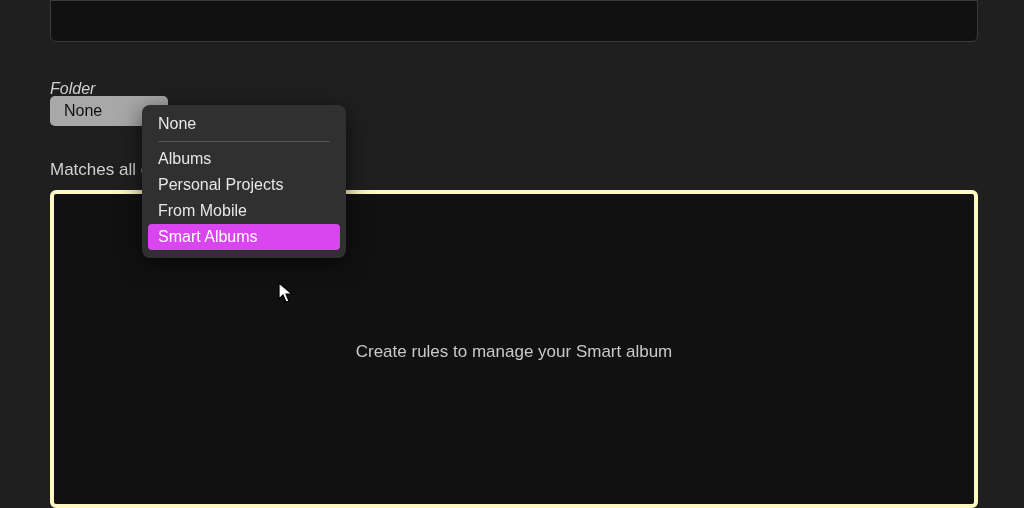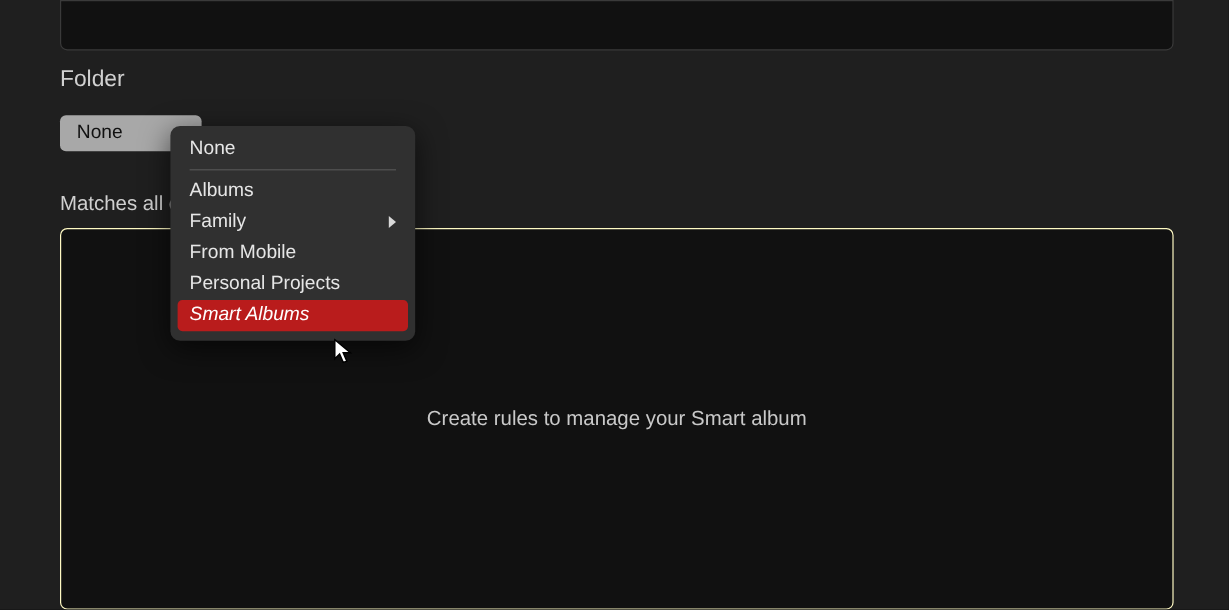--- a/index.html
+++ b/index.html
@@ -16,23 +16,24 @@
     top: 0;
     width: 928px;
     height: 42px;
     background: #111111;
     border: 1px solid #3a3a3a;
     border-radius: 0 0 6px 6px;
   }
   .folder-label {
     position: absolute;
     left: 50px;
-    top: 56px;
-    font-size: 19px;
+    top: 80px;
+    font-size: 16px;
     color: #d0d0d0;
+    font-style: italic;
   }
   .select-box {
     position: absolute;
     left: 50px;
     top: 96px;
     width: 118px;
     height: 30px;
     background: #a8a8a8;
     border-radius: 5px;
     display: flex;
@@ -59,21 +60,21 @@
     overflow: hidden;
     white-space: nowrap;
   }
   .rules-panel {
     position: absolute;
     left: 50px;
     top: 190px;
     width: 928px;
     height: 318px;
     background: #111111;
-    border: 1px solid #fef9c3;
+    border: 4px solid #fef9c3;
     border-radius: 6px;
   }
   .placeholder-text {
     position: absolute;
     left: 0; right: 0;
     top: 148px;
     text-align: center;
     font-size: 17px;
     color: #c9c9c9;
   }
@@ -92,23 +93,22 @@
     color: #e6e6e6;
     padding: 4px 10px;
     border-radius: 4px;
     display: flex;
     align-items: center;
     justify-content: space-between;
     white-space: nowrap;
     cursor: default;
   }
   .dropdown .item.highlight {
-    background: #b91c1c;
+    background: #d946ef;
     color: #ffffff;
-    font-style: italic;
   }
   .dropdown .sep {
     height: 1px;
     background: #555;
     margin: 4px 10px 4px 10px;
   }
   .dropdown .chev-r {
     width: 0; height: 0;
     border-top: 5px solid transparent;
     border-bottom: 5px solid transparent;
@@ -141,28 +141,24 @@
 
 <div class="dropdown" id="dropdown">
     <div class="item">
       <span>None</span>
     </div>
     <div class="sep"></div>
     <div class="item">
       <span>Albums</span>
     </div>
     <div class="item">
-      <span>Family</span>
-      <span class="chev-r"></span>
+      <span>Personal Projects</span>
     </div>
     <div class="item">
       <span>From Mobile</span>
-    </div>
-    <div class="item">
-      <span>Personal Projects</span>
     </div>
     <div class="item highlight">
       <span>Smart Albums</span>
     </div>
   </div>
 
 <svg class="cursor" width="18" height="22" viewBox="0 0 18 22">
   <path d="M1 1 L1 17 L5 13 L8 20 L11 19 L8 12 L14 12 Z" fill="#fff" stroke="#000" stroke-width="1.2"></path>
 </svg>
 

